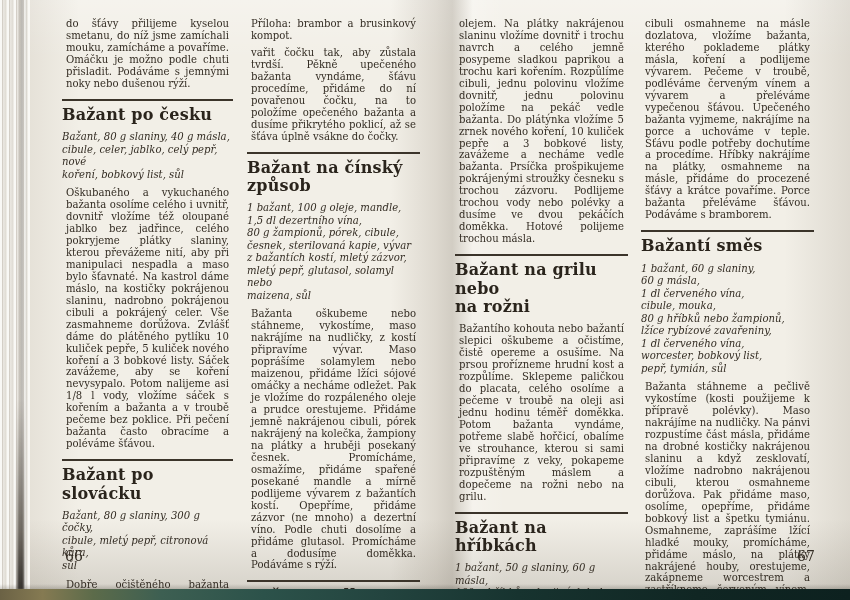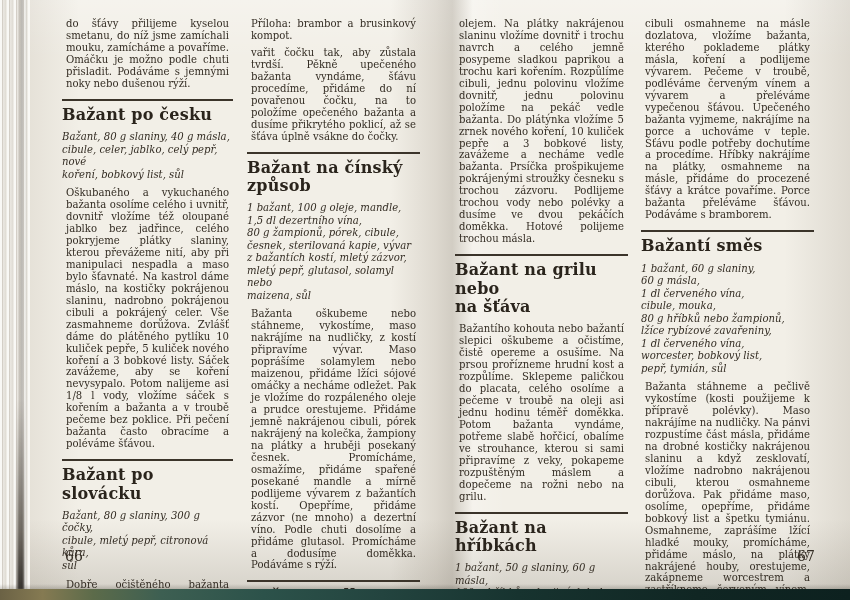--- a/index.html
+++ b/index.html
@@ -121,21 +121,21 @@
 mletý pepř, glutasol, solamyl nebo
 maizena, sůl</p>
       <p class="paragraph">Bažanta oškubeme nebo stáhneme, vykostíme, maso nakrájíme na nudličky, z kostí připravíme vývar. Maso poprášíme solamylem nebo maizenou, přidáme lžíci sójové omáčky a necháme odležet. Pak je vložíme do rozpáleného oleje a prudce orestujeme. Přidáme jemně nakrájenou cibuli, pórek nakrájený na kolečka, žampiony na plátky a hruběji posekaný česnek. Promícháme, osmažíme, přidáme spařené posekané mandle a mírně podlijeme vývarem z bažantích kostí. Opepříme, přidáme zázvor (ne mnoho) a dezertní víno. Podle chuti dosolíme a přidáme glutasol. Promícháme a dodusíme doměkka. Podáváme s rýží.</p>
       <div class="rule"></div>
       <h2 class="heading">Bažant podle Diany</h2>
     </div>
   <div class="column" id="col-2">
       <p class="paragraph">olejem. Na plátky nakrájenou slaninu vložíme dovnitř i trochu navrch a celého jemně posypeme sladkou paprikou a trochu kari kořením. Rozpůlíme cibuli, jednu polovinu vložíme dovnitř, jednu polovinu položíme na pekáč vedle bažanta. Do plátýnka vložíme 5 zrnek nového koření, 10 kuliček pepře a 3 bobkové listy, zavážeme a necháme vedle bažanta. Prsíčka prošpikujeme pokrájenými stroužky česneku s trochou zázvoru. Podlijeme trochou vody nebo polévky a dusíme ve dvou pekáčích doměkka. Hotové polijeme trochou másla.</p>
       <div class="rule"></div>
       <h2 class="heading">Bažant na grilu nebo
-na šťáva</h2>
+na rožni</h2>
       <p class="paragraph">Bažantího kohouta nebo bažantí slepici oškubeme a očistíme, čistě opereme a osušíme. Na prsou prořízneme hrudní kost a rozpůlíme. Sklepeme paličkou do placata, celého osolíme a pečeme v troubě na oleji asi jednu hodinu téměř doměkka. Potom bažanta vyndáme, potřeme slabě hořčicí, obalíme ve strouhance, kterou si sami připravíme z veky, pokapeme rozpuštěným máslem a dopečeme na rožni nebo na grilu.</p>
       <div class="rule"></div>
       <h2 class="heading">Bažant na hříbkách</h2>
       <p class="ingredients">1 bažant, 50 g slaniny, 60 g másla,
 100 g hříbků nebo jiných hub,
 1 dl červeného vína, cibule, nové
 koření, bobkový list, vývar, sůl</p>
     </div>
   <div class="column" id="col-3">
       <p class="paragraph">cibuli osmahneme na másle dozlatova, vložíme bažanta, kterého poklademe plátky másla, koření a podlijeme vývarem. Pečeme v troubě, podléváme červeným vínem a vývarem a přeléváme vypečenou šťávou. Upečeného bažanta vyjmeme, nakrájíme na porce a uchováme v teple. Šťávu podle potřeby dochutíme a procedíme. Hříbky nakrájíme na plátky, osmahneme na másle, přidáme do procezené šťávy a krátce povaříme. Porce bažanta přeléváme šťávou. Podáváme s bramborem.</p>

